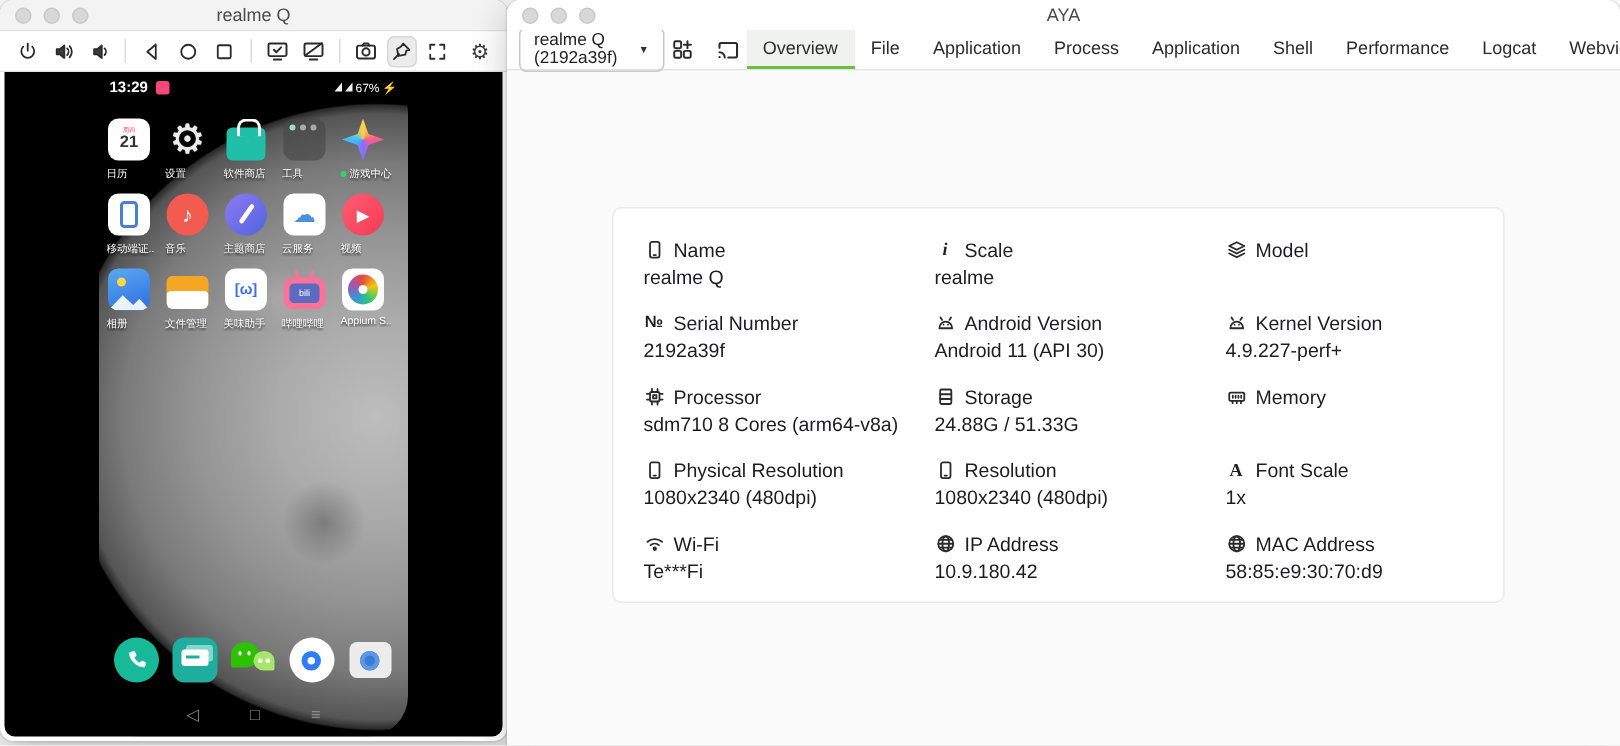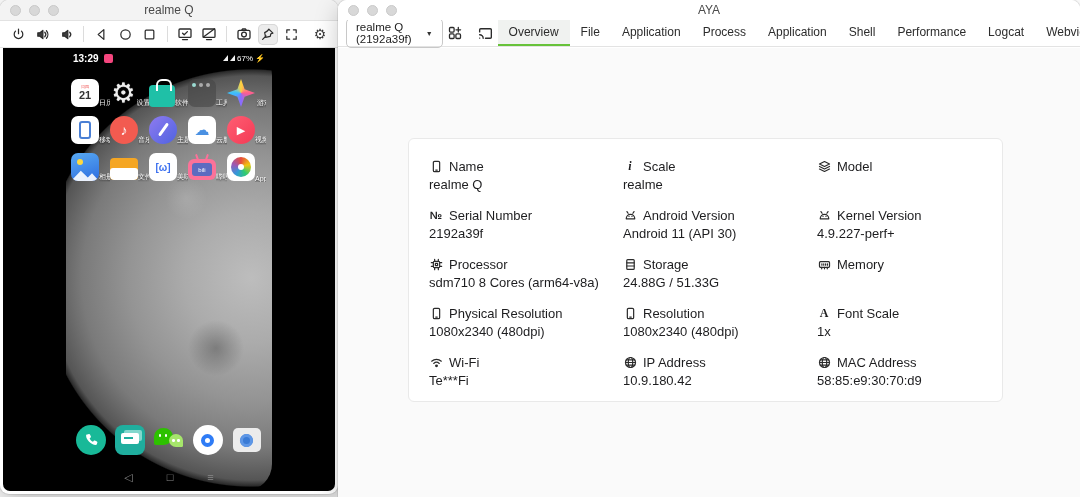--- a/index.html
+++ b/index.html
@@ -39,21 +39,21 @@
     align-items:center; padding:0 7px; color:#fff; }
   .sb-time { font-size:10px; font-weight:bold; text-shadow:0 0 2px rgba(0,0,0,.6); }
   .sb-badge { width:9px; height:9px; border-radius:2px; background:#f5467e; margin-left:5px; }
   .sb-right { margin-left:auto; display:flex; align-items:center; gap:2px; }
   .sig { width:0; height:0; border-left:5px solid transparent; border-bottom:6px solid #fff; opacity:.95; }
   .sb-batt { font-size:8px; text-shadow:0 0 2px rgba(0,0,0,.6); }
   .sb-bolt { font-size:8px; }
 
   .appgrid { position:absolute; left:5px; top:30px; width:196px; }
   .agrow { display:flex; }
-  .appcell { width:39px; margin:0 0 7px 0; display:flex; flex-direction:row; align-items:flex-end; }
+  .appcell { width:39px; margin:0 0 7px 0; display:flex; flex-direction:column; align-items:flex-start; }
   .appic { width:30px; height:30px; position:relative; display:flex; align-items:center; justify-content:center; }
   .applabel { margin-top:3px; font-size:7px; color:#fff; text-shadow:0 1px 2px rgba(0,0,0,.8);
     white-space:nowrap; max-width:42px; overflow:hidden; display:flex; align-items:center; gap:2px; }
   .upd-dot { width:4px; height:4px; border-radius:50%; background:#35d073; display:inline-block; }
 
   
   .ic-cal { width:28px; height:28px; background:#fff; border-radius:7px; display:flex; flex-direction:column; align-items:center; justify-content:center; }
   .ic-cal .red { font-size:4px; color:#e44; line-height:4px; }
   .ic-cal .day { font-size:11px; color:#333; font-weight:bold; line-height:12px; }
   .ic-settings { font-size:27px; color:#ededed; text-shadow:0 0 1px #999; line-height:1; }

